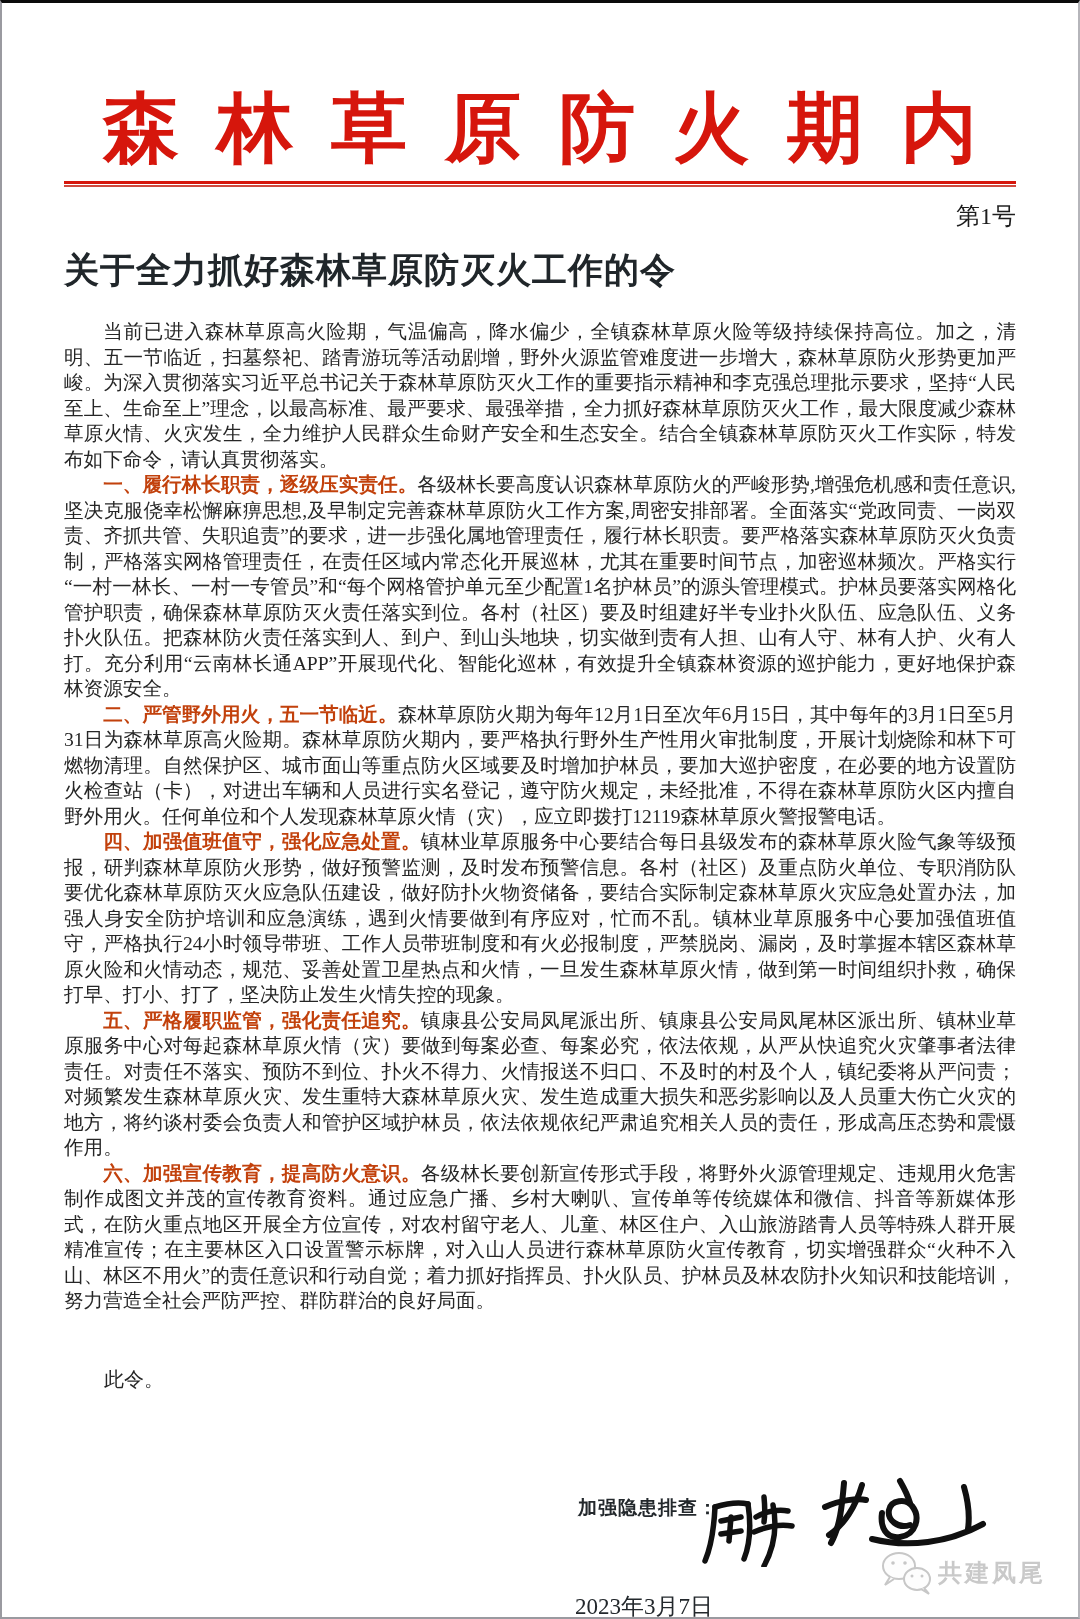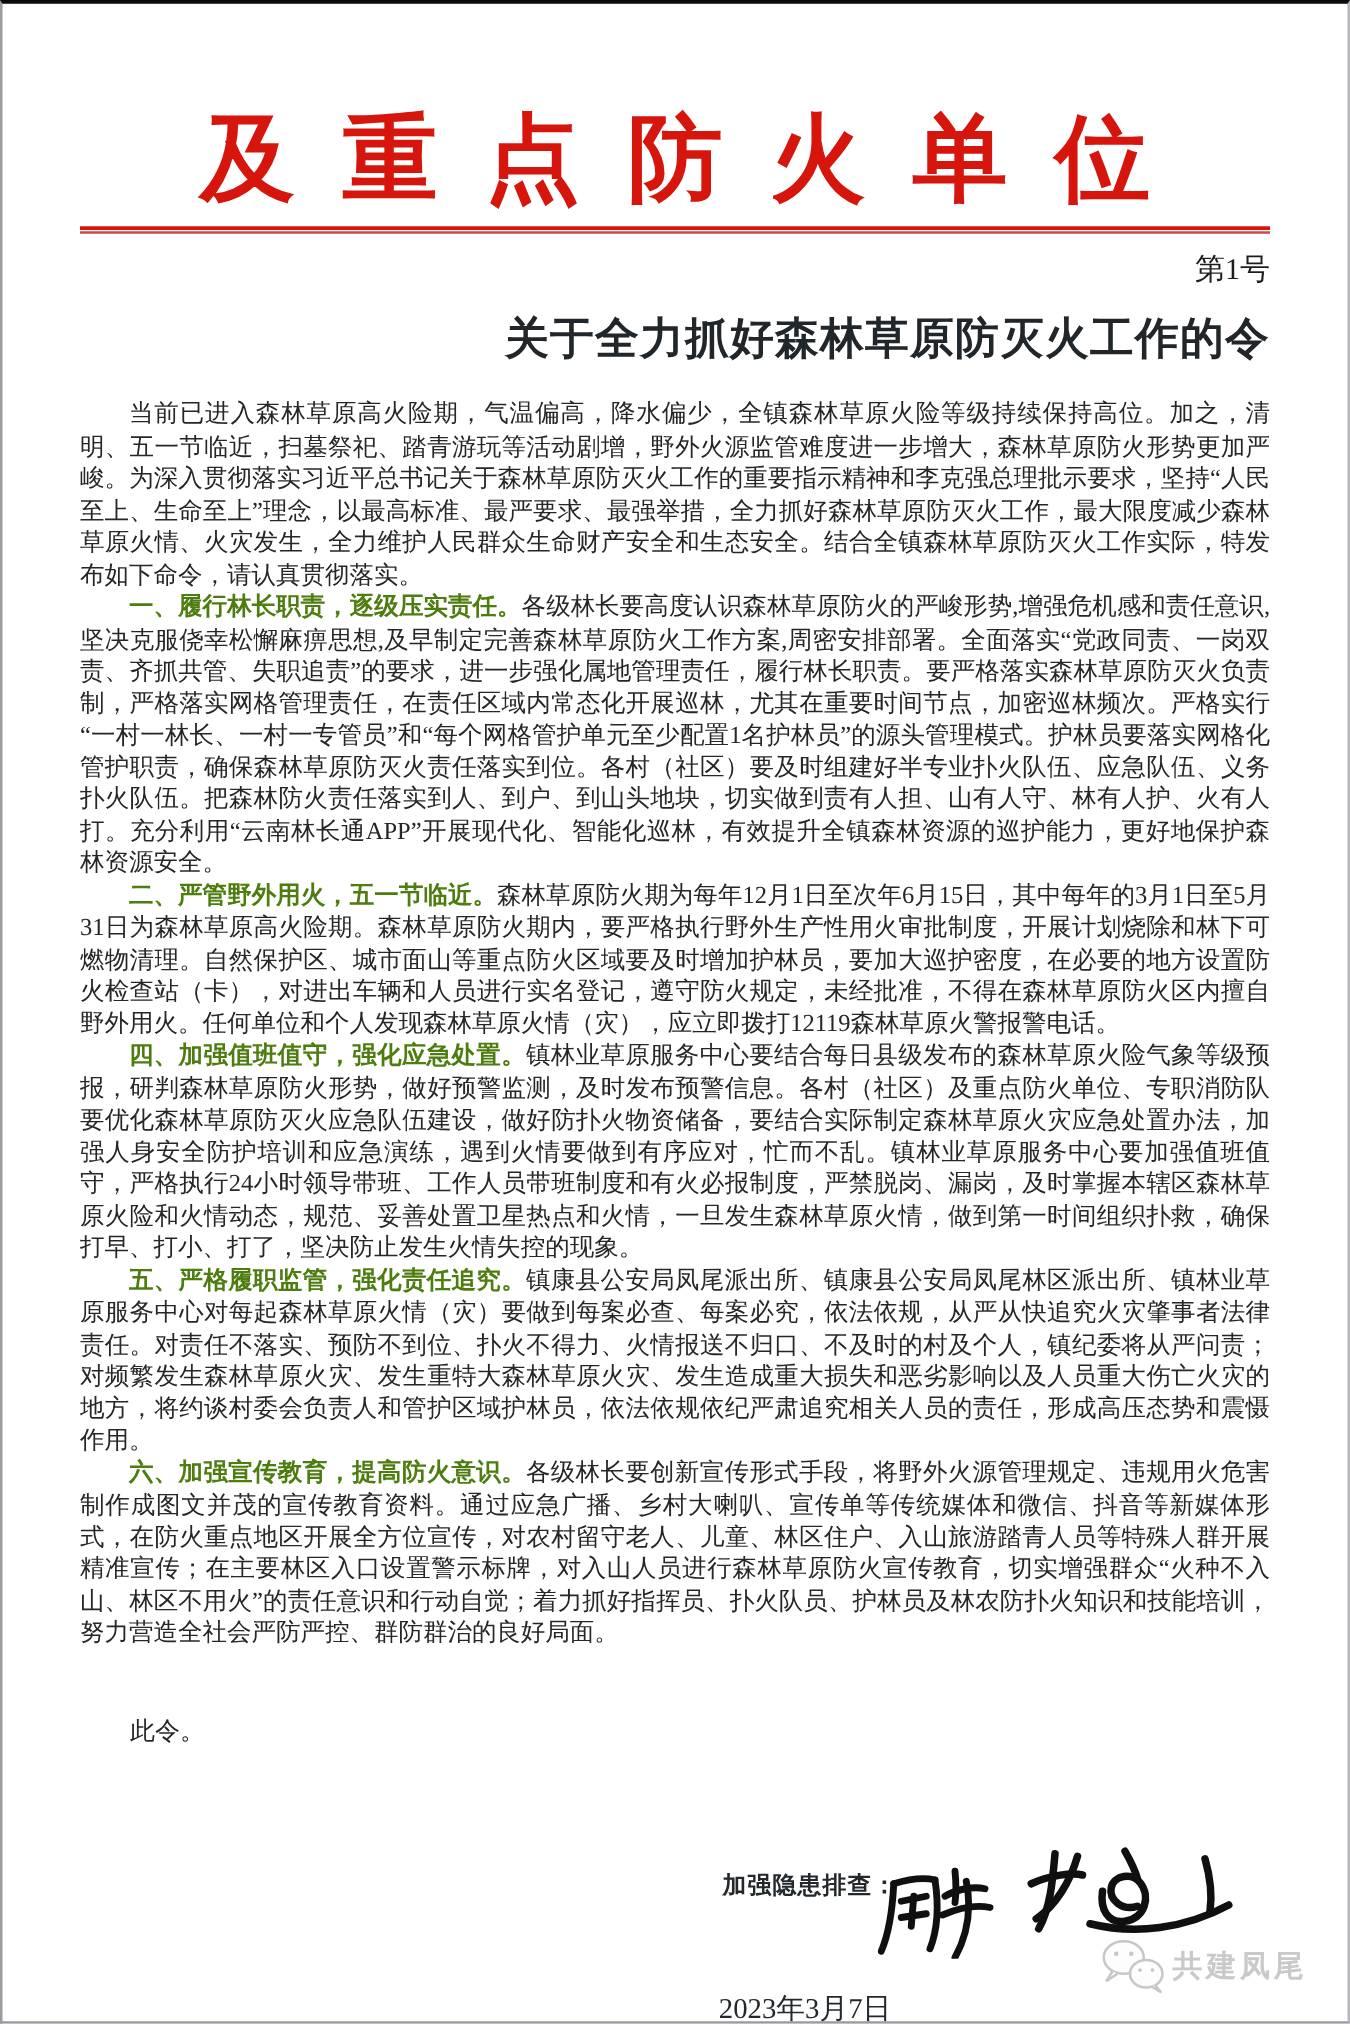--- a/index.html
+++ b/index.html
@@ -33,41 +33,41 @@
   .red-rule-2{margin-top:1px;height:2px;background:#cf4a3f;}
   .order-number{
     margin-top:14px;
     text-align:right;
     font-size:24px;
     line-height:30px;
     color:#1d1d1d;
   }
   .doc-subtitle{
     margin-top:18px;
-    text-align:right;
+    text-align:left;
     font-size:35px;
     line-height:44px;
     font-weight:700;
     color:#20262a;
     letter-spacing:1px;
   }
   .body-text{margin-top:26px;}
   .para{
     margin:0;
     font-size:19.6px;
     line-height:25.5px;
     text-align:justify;
     text-justify:inter-ideograph;
     text-indent:2em;
     color:#262626;
   }
   .para-head{
     font-weight:700;
-    font-family:Liberation Mono, monospace;
-    color:#4d7c0f;
+    font-family:Liberation Serif, serif;
+    color:#c2410c;
   }
   .closing{
     margin:52px 0 0 0;
     font-size:20px;
     line-height:26px;
     text-indent:2em;
     color:#262626;
   }
   .sign-label{
     position:absolute;left:576px;top:1492px;
@@ -92,21 +92,21 @@
     text-shadow:1px 1px 0 #ffffff;
   }
   .wm-icon path, .wm-icon ellipse{stroke:#c7c7c7;}
 </style>
 </head>
 <body>
 
 <div class="page">
   <div class="content">
 
-    <div class="doc-title">及重点防火单位</div>
+    <div class="doc-title">森林草原防火期内</div>
     <div class="red-rule"></div>
     <div class="red-rule-2"></div>
 
     <div class="order-number">第1号</div>
     <div class="doc-subtitle">关于全力抓好森林草原防灭火工作的令</div>
 
     <div class="body-text">
       <p class="para"><span class="para-head"></span><span>当前已进入森林草原高火险期，气温偏高，降水偏少，全镇森林草原火险等级持续保持高位。加之，清明、五一节临近，扫墓祭祀、踏青游玩等活动剧增，野外火源监管难度进一步增大，森林草原防火形势更加严峻。为深入贯彻落实习近平总书记关于森林草原防灭火工作的重要指示精神和李克强总理批示要求，坚持“人民至上、生命至上”理念，以最高标准、最严要求、最强举措，全力抓好森林草原防灭火工作，最大限度减少森林草原火情、火灾发生，全力维护人民群众生命财产安全和生态安全。结合全镇森林草原防灭火工作实际，特发布如下命令，请认真贯彻落实。</span></p>
       <p class="para"><span class="para-head">一、履行林长职责，逐级压实责任。</span><span>各级林长要高度认识森林草原防火的严峻形势,增强危机感和责任意识,坚决克服侥幸松懈麻痹思想,及早制定完善森林草原防火工作方案,周密安排部署。全面落实“党政同责、一岗双责、齐抓共管、失职追责”的要求，进一步强化属地管理责任，履行林长职责。要严格落实森林草原防灭火负责制，严格落实网格管理责任，在责任区域内常态化开展巡林，尤其在重要时间节点，加密巡林频次。严格实行“一村一林长、一村一专管员”和“每个网格管护单元至少配置1名护林员”的源头管理模式。护林员要落实网格化管护职责，确保森林草原防灭火责任落实到位。各村（社区）要及时组建好半专业扑火队伍、应急队伍、义务扑火队伍。把森林防火责任落实到人、到户、到山头地块，切实做到责有人担、山有人守、林有人护、火有人打。充分利用“云南林长通APP”开展现代化、智能化巡林，有效提升全镇森林资源的巡护能力，更好地保护森林资源安全。</span></p>
       <p class="para"><span class="para-head">二、严管野外用火，五一节临近。</span><span>森林草原防火期为每年12月1日至次年6月15日，其中每年的3月1日至5月31日为森林草原高火险期。森林草原防火期内，要严格执行野外生产性用火审批制度，开展计划烧除和林下可燃物清理。自然保护区、城市面山等重点防火区域要及时增加护林员，要加大巡护密度，在必要的地方设置防火检查站（卡），对进出车辆和人员进行实名登记，遵守防火规定，未经批准，不得在森林草原防火区内擅自野外用火。任何单位和个人发现森林草原火情（灾），应立即拨打12119森林草原火警报警电话。</span></p>

